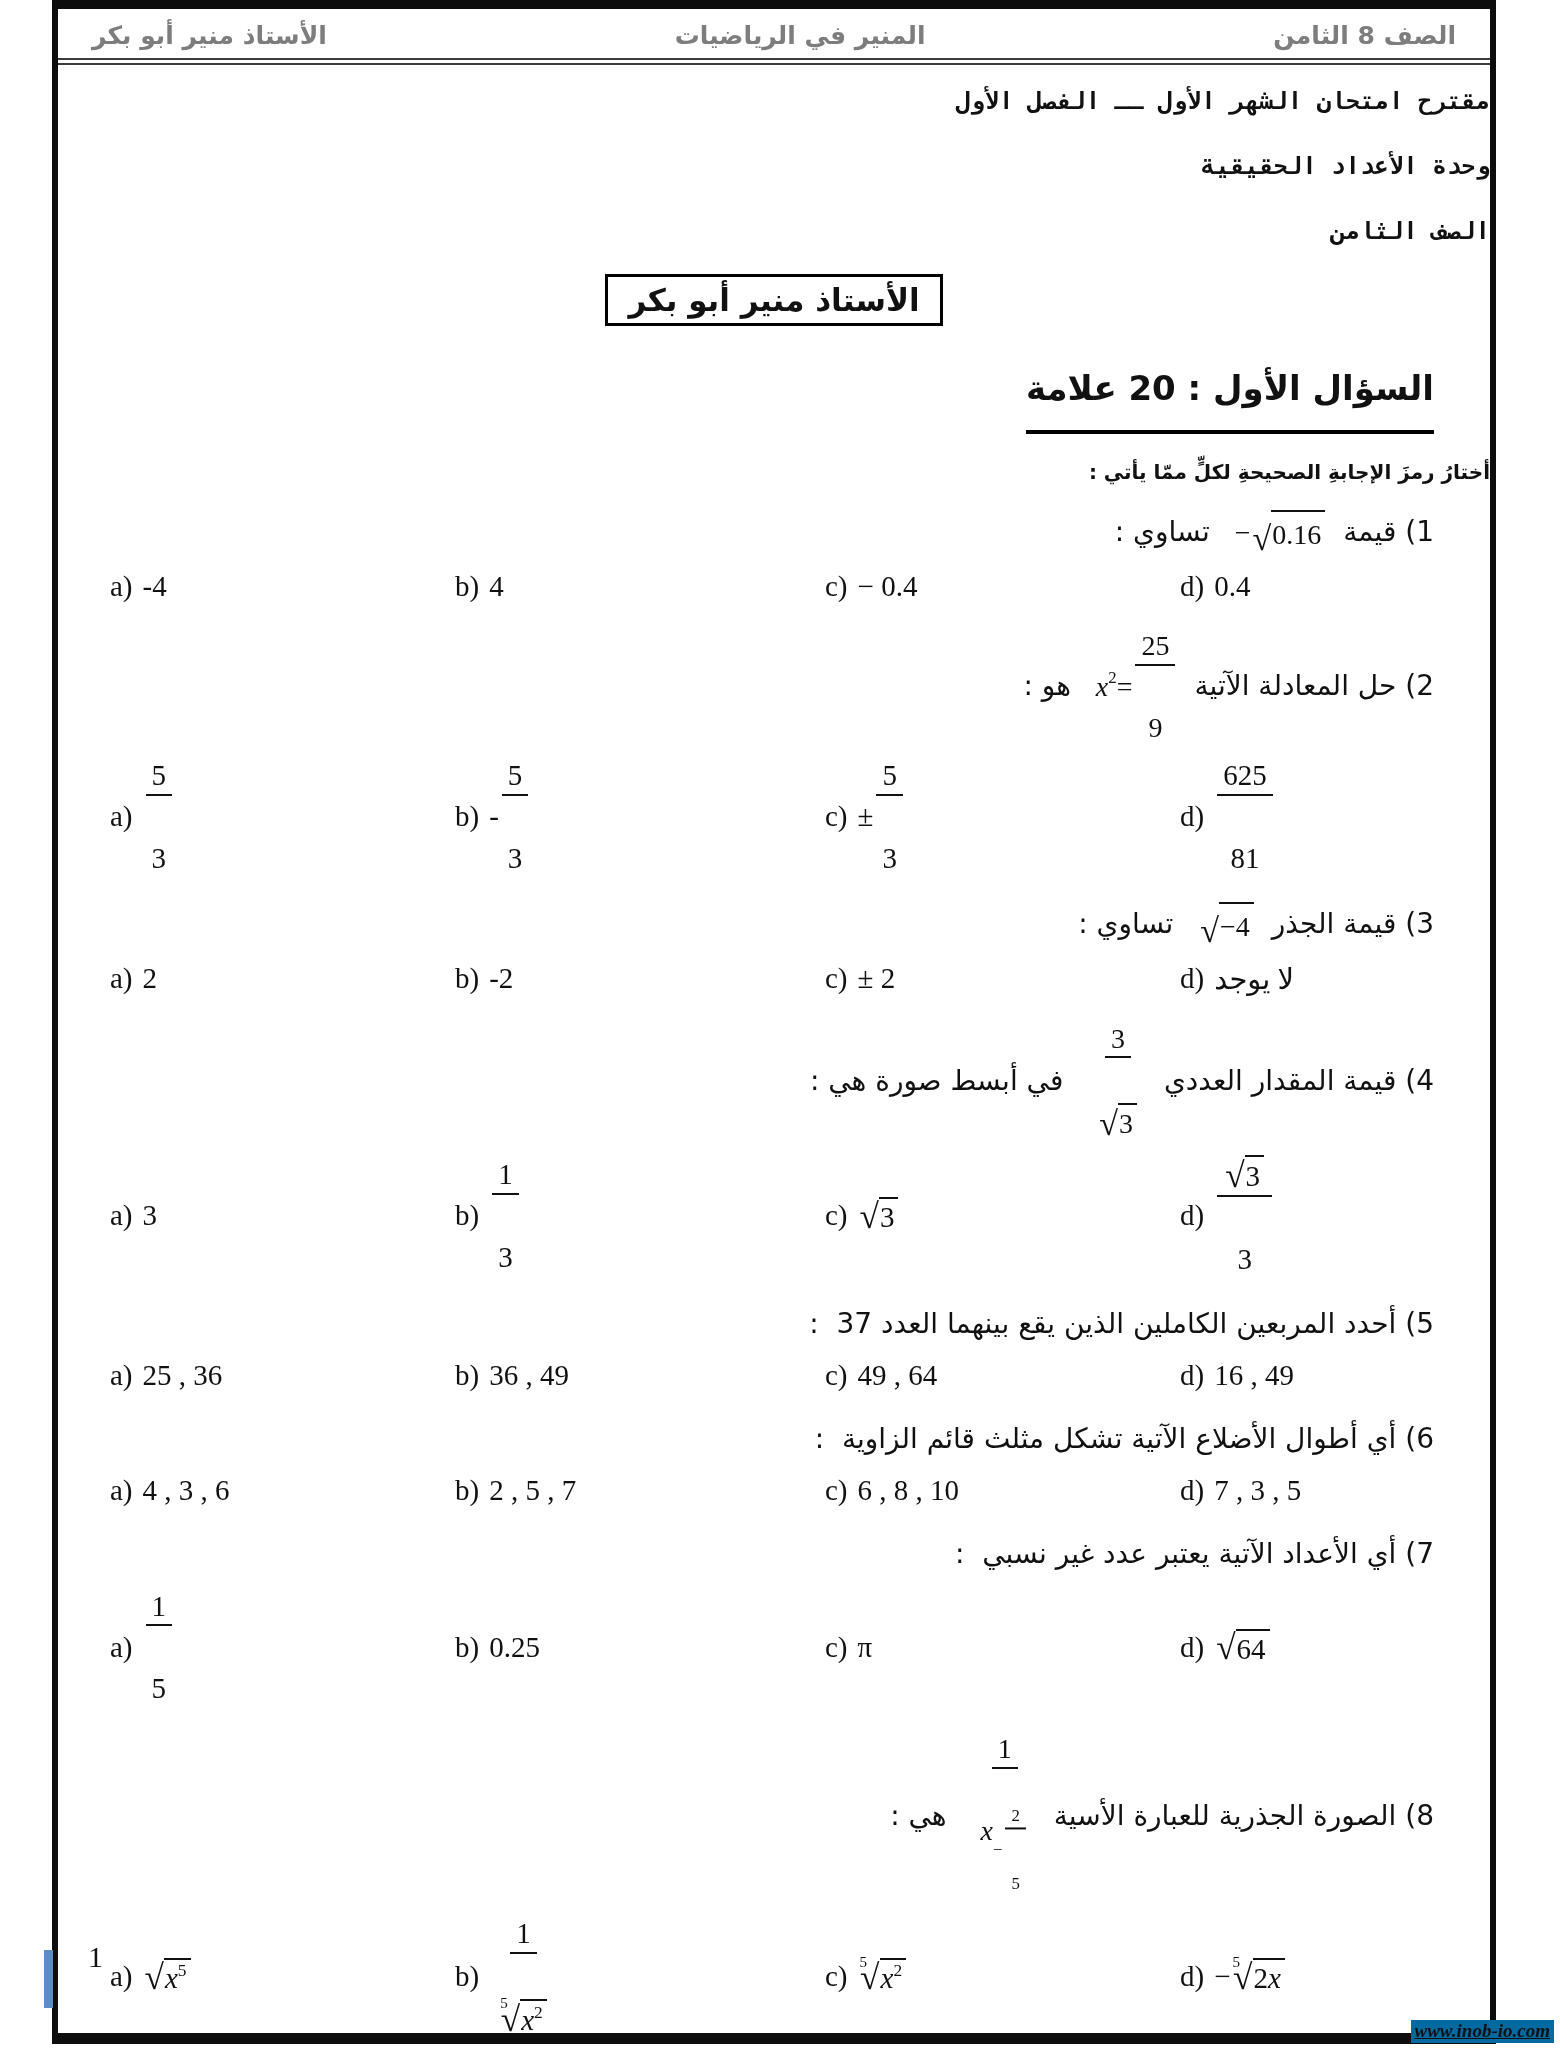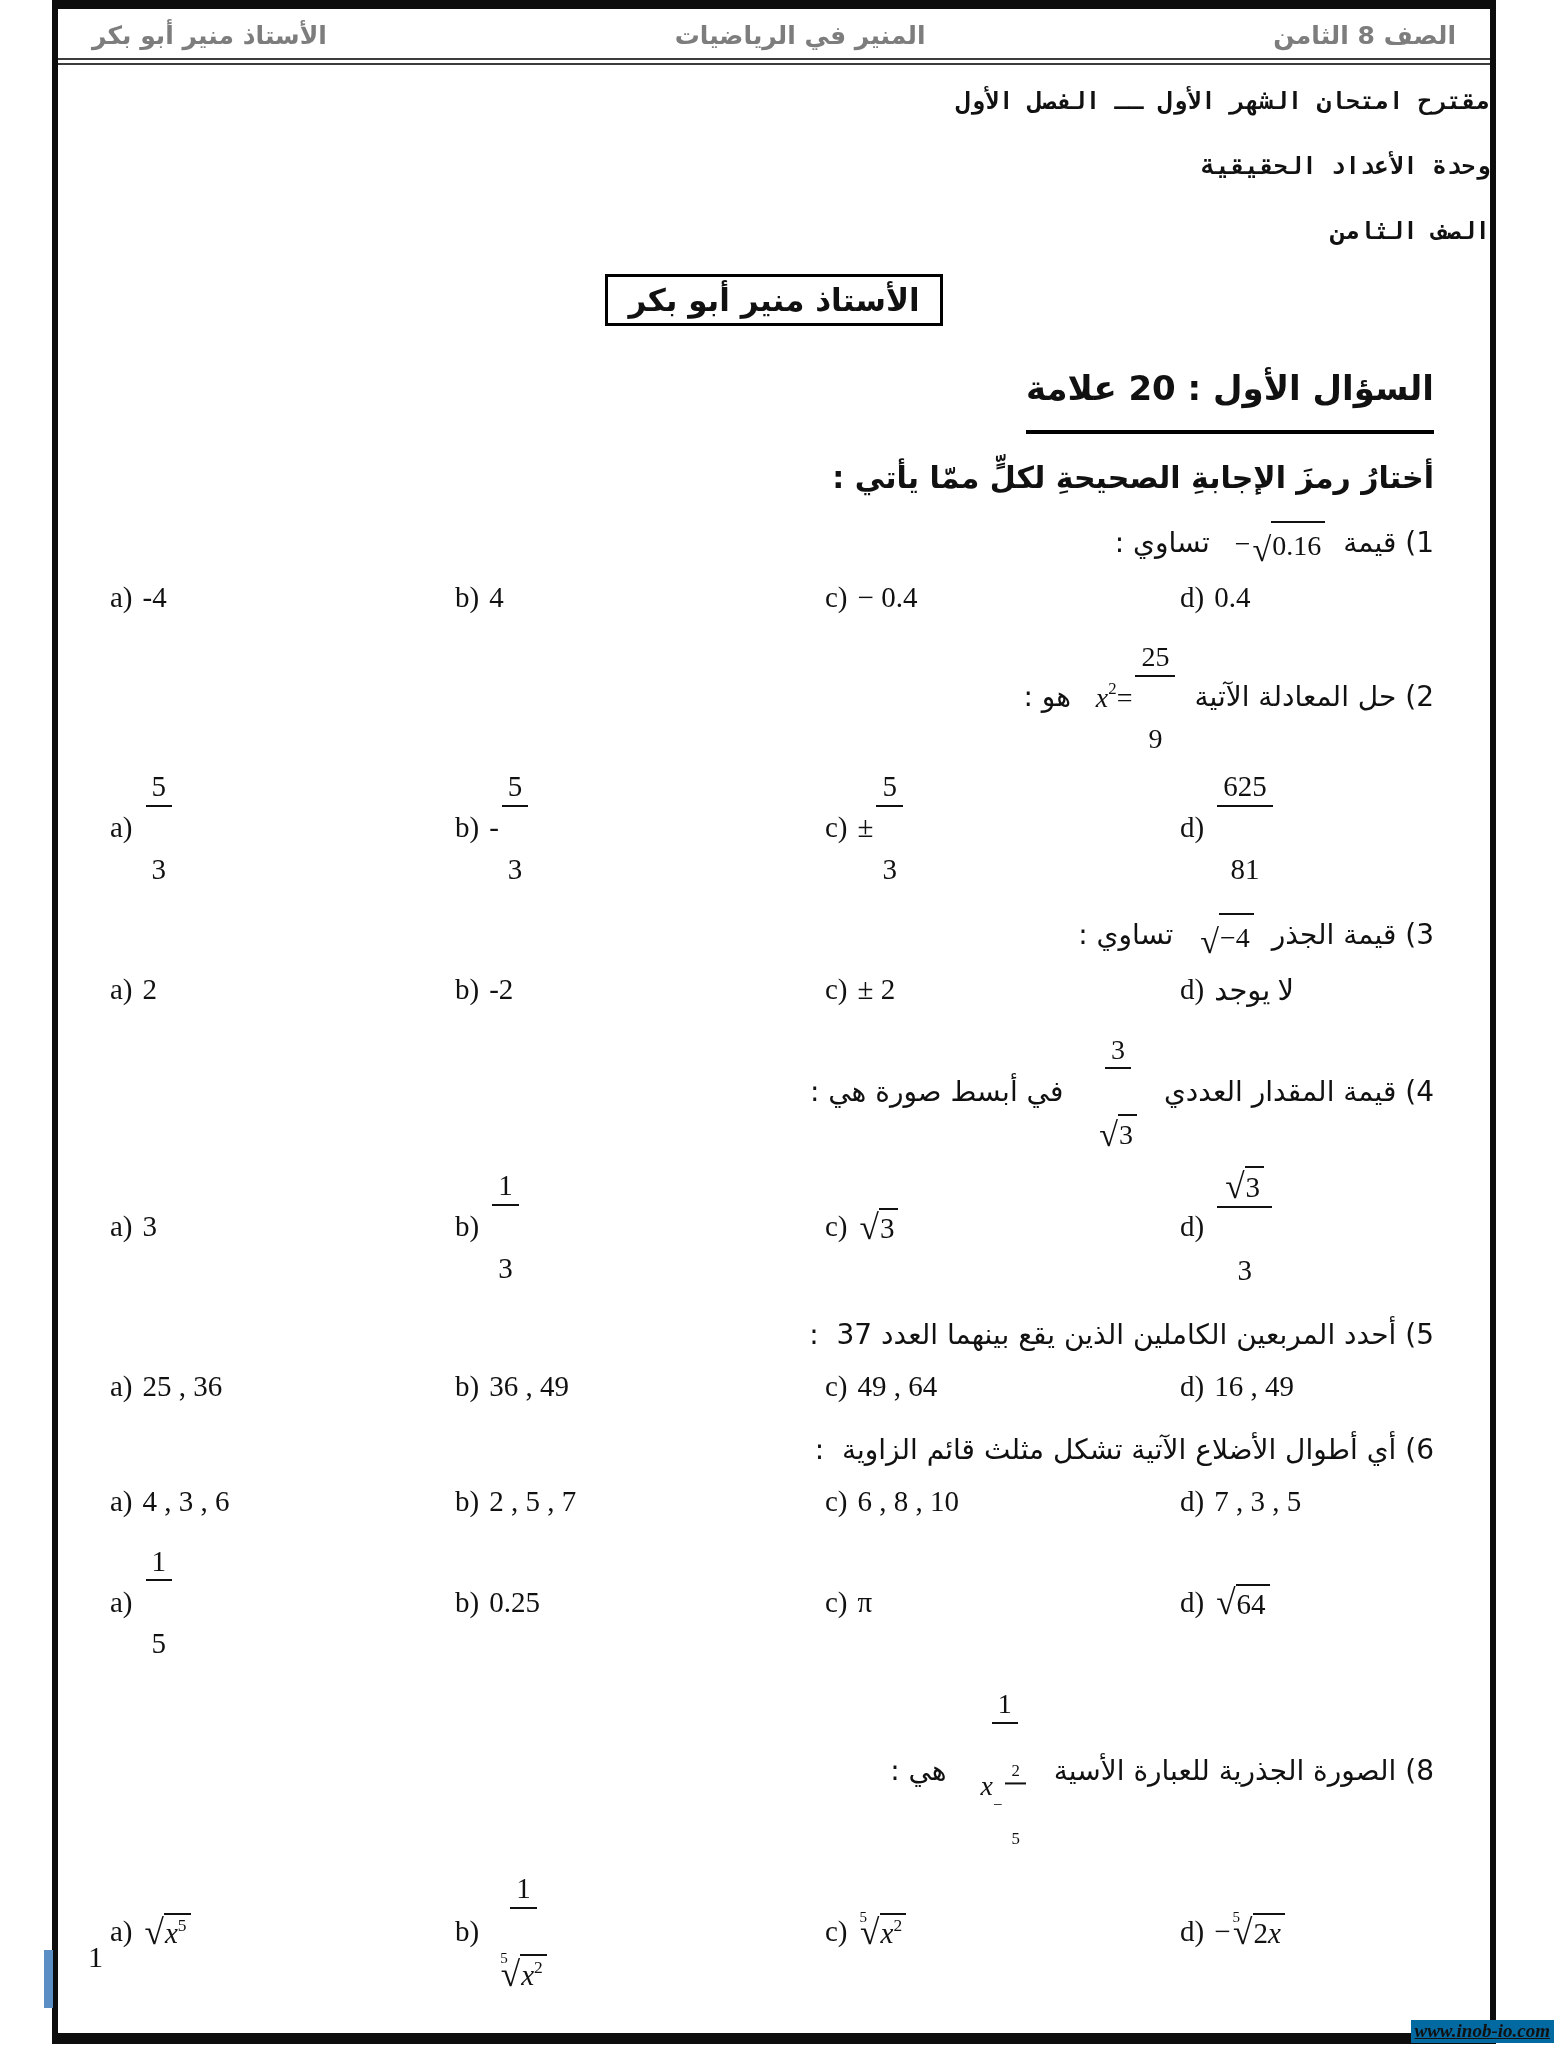--- a/index.html
+++ b/index.html
@@ -23,21 +23,21 @@
   .title-line.first{margin-top:22px;}
   .teacher-box{
     display:block;width:fit-content;margin:28px auto 0;border:3px solid #000;
     padding:5px 20px;font-weight:bold;font-size:31px;
   }
   .section-heading{margin-top:42px;padding-right:56px;text-align:right;direction:rtl;}
   .section-heading .underlined{
     display:inline-block;font-size:34px;font-weight:bold;
     border-bottom:4px solid #000;padding-bottom:22px;
   }
-  .instruction{margin-top:26px;padding-right:56px;text-align:right;direction:rtl;font-size:30px;font-weight:bold;}
+  .instruction{margin-top:26px;text-align:right;direction:rtl;font-size:20px;font-weight:bold;}
   
   .qa{margin-top:26px;}
   .question{direction:rtl;text-align:right;padding-right:56px;font-size:28px;line-height:1.5;}
   .question .math{margin:0 16px;}
   .options{
     margin-top:14px;direction:ltr;display:grid;
     grid-template-columns:345px 370px 355px auto;
     padding-left:52px;align-items:center;font-size:29px;
   }
   .option{display:flex;align-items:center;gap:10px;font-family:"Liberation Serif","DejaVu Serif",serif;}
@@ -267,20 +267,21 @@
             <span class="olabel">c)</span>
             <span class="math oval">6 , 8 , 10</span>
           </div>
           <div class="option">
             <span class="olabel">d)</span>
             <span class="math oval">7 , 3 , 5</span>
           </div>
         </div>
       </div>
       <div class="qa">
+        <div class="question" dir="rtl"><span>7) أي الأعداد الآتية يعتبر عدد غير نسبي&nbsp;&nbsp;:</span></div>
         <div class="options">
           <div class="option">
             <span class="olabel">a)</span>
             <span class="math oval">
               <span class="frac">
                 <span class="num">1</span>
                 <span class="den">5</span>
               </span>
             </span>
           </div>

